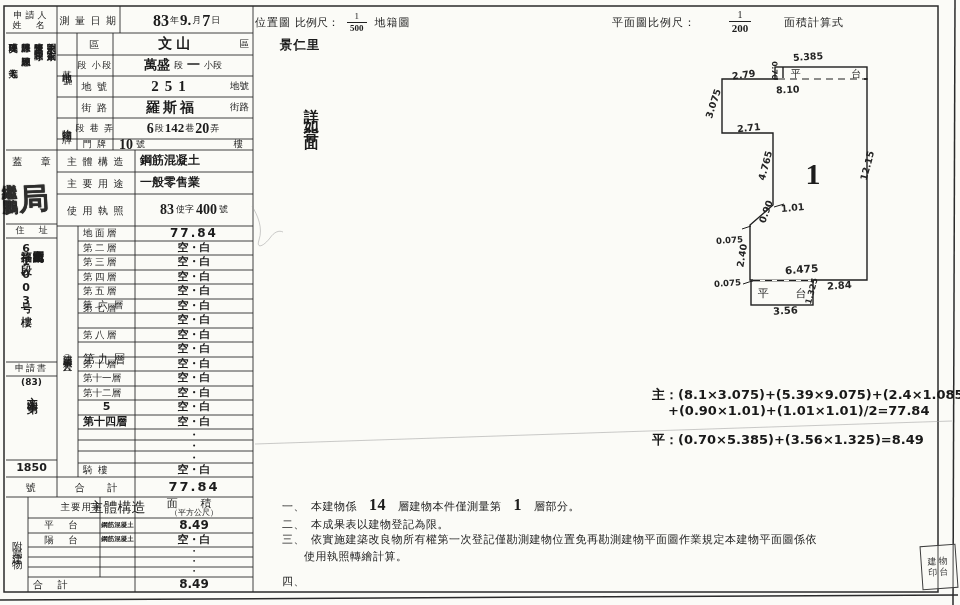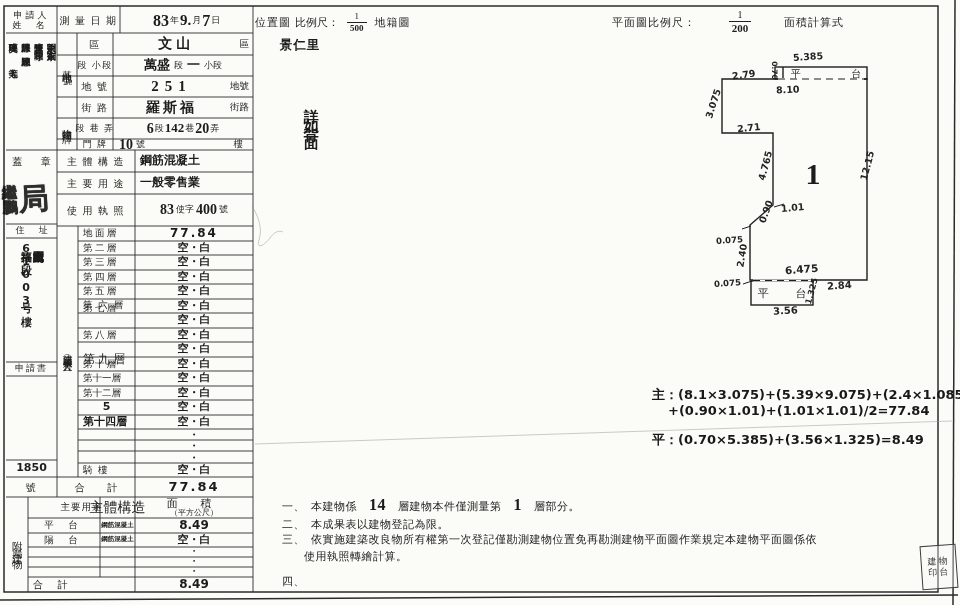--- a/index.html
+++ b/index.html
@@ -216,20 +216,24 @@
   </div>
 
   <div class="cell lbl" style="left:6px;top:224px;width:51px;height:14px;font-size:9px;letter-spacing:6px;padding-left:6px;">住 址</div>
   <div class="cell" style="left:6px;top:238px;width:51px;height:124px;align-items:flex-start;padding-top:4px;">
     <div class="vtext hw" style="font-size:11px;height:118px;">
       <div>台北市文山區羅斯</div>
       <div>福路6段100号3樓</div>
     </div>
   </div>
   <div class="cell" style="left:6px;top:362px;width:51px;height:14px;font-size:9px;letter-spacing:2px;">申請書</div>
+  <div class="cell" style="left:6px;top:376px;width:51px;height:84px;flex-direction:column;justify-content:flex-start;padding-top:2px;">
+    <span class="hw sm">(83)</span>
+    <span class="vtext hw" style="font-size:11px;letter-spacing:2px;">文山字第</span>
+  </div>
   <div class="cell hw" style="left:6px;top:460px;width:51px;height:17px;font-size:11px;">1850</div>
   <div class="cell lbl" style="left:6px;top:477px;width:51px;height:20px;">號</div>
 
   <div class="cell vtext" style="left:58px;top:230px;width:19px;height:243px;font-size:9.5px;letter-spacing:1px;">建築面積（平方公尺）</div>
 
   <div class="cell leftpad" style="left:78px;top:226px;width:57px;height:15px;font-size:9.5px;">地 面 層</div>
   <div class="cell hw" style="left:135px;top:226px;width:118px;height:15px;font-size:12px;letter-spacing:2px;">77.84</div>
   <div class="cell leftpad" style="left:78px;top:241px;width:57px;height:14px;font-size:9.5px;">第 二 層</div>
   <div class="cell hw" style="left:135px;top:241px;width:118px;height:14px;font-size:11px;">空・白</div>
   <div class="cell leftpad" style="left:78px;top:255px;width:57px;height:15px;font-size:9.5px;">第 三 層</div>

